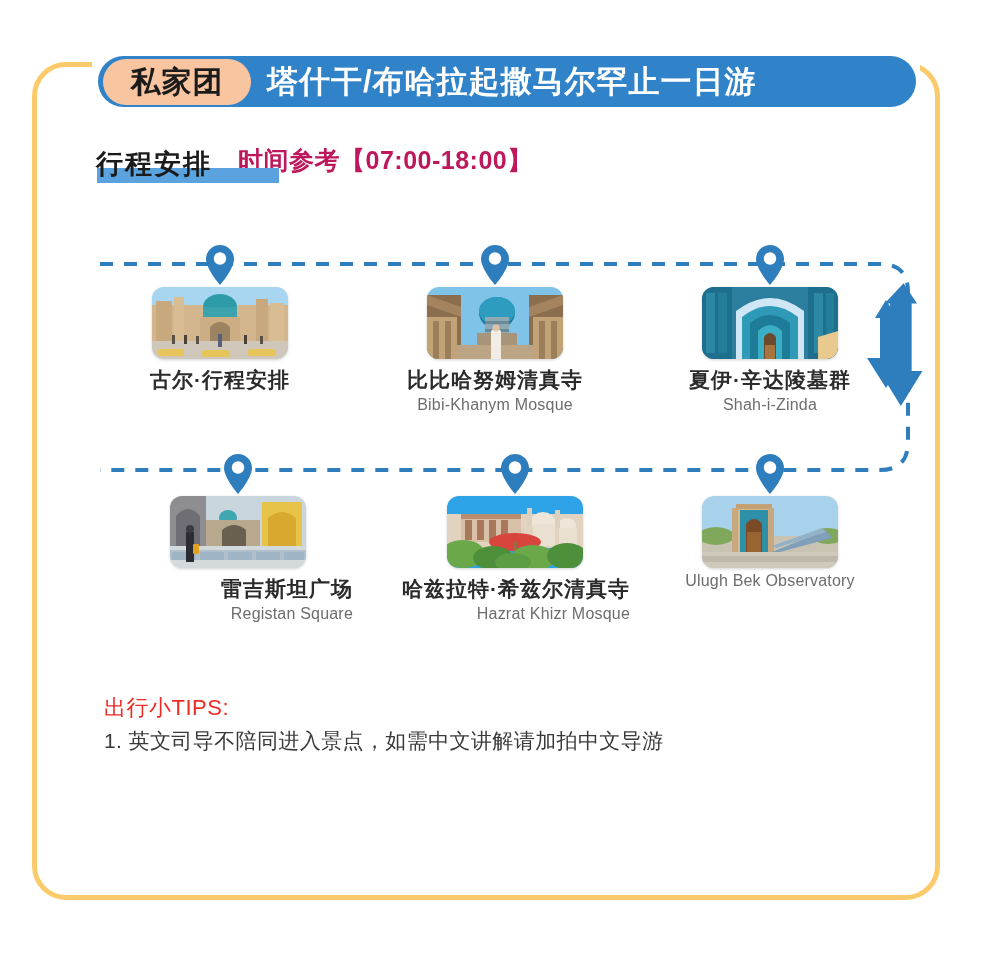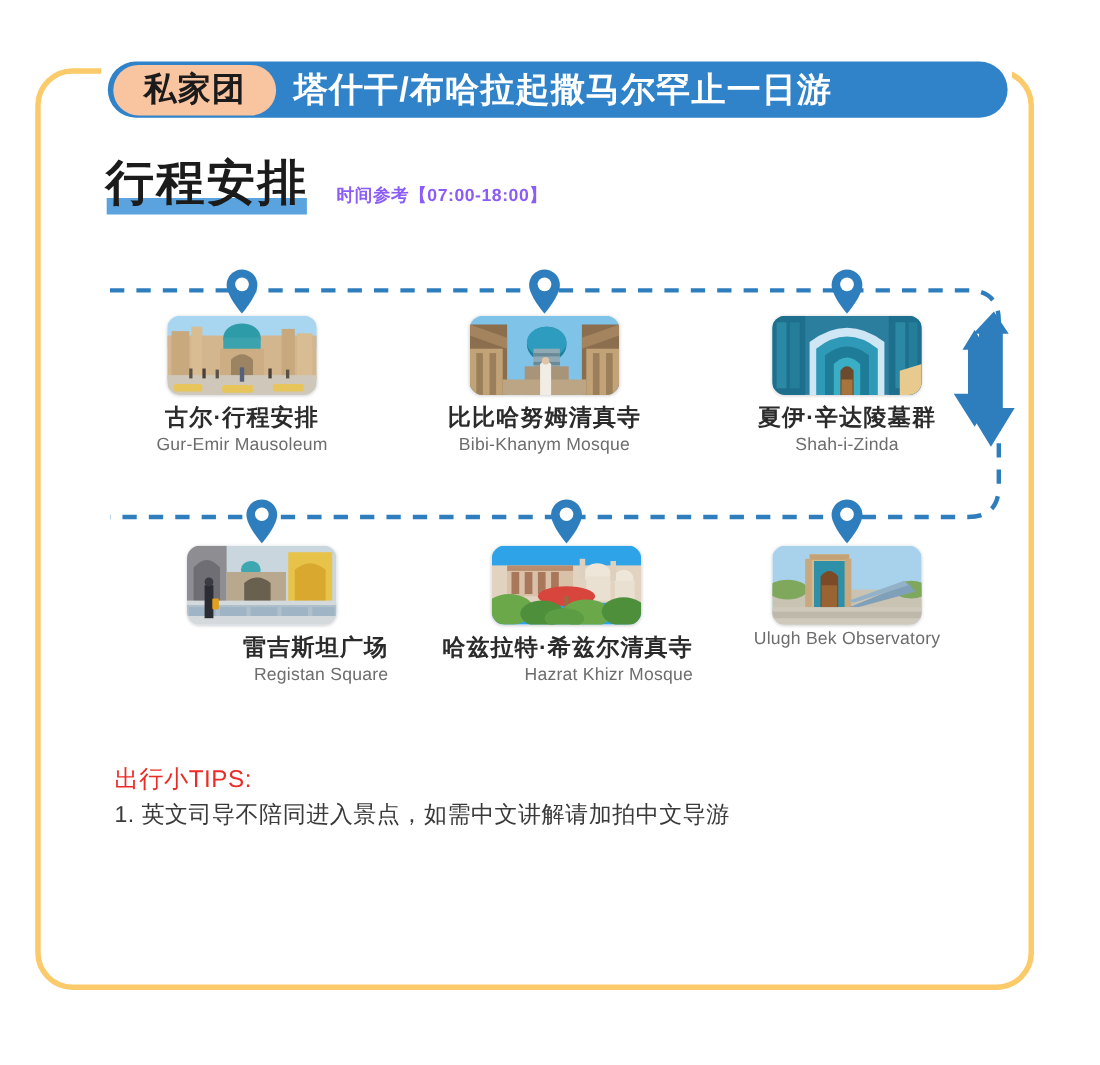--- a/index.html
+++ b/index.html
@@ -84,43 +84,43 @@
   #section-head {
     position: absolute;
     left: 96px;
     top: 144px;
     z-index: 4;
     display: flex;
     align-items: flex-end;
   }
   #section-title-wrap { position: relative; }
   #section-title {
-    font-size: 44px;
+    font-size: 27px;
     font-weight: bold;
     color: #1b1b1b;
     letter-spacing: 2px;
     line-height: 1.05;
     position: relative;
     z-index: 2;
   }
   #section-underline {
     position: absolute;
     left: 1px;
     bottom: -5px;
     width: 182px;
     height: 15px;
     background: #5BA3DE;
     z-index: 1;
   }
   #time-note {
     margin-left: 26px;
     margin-bottom: 1px;
-    font-size: 16px;
+    font-size: 25px;
     font-weight: bold;
-    color: #8b5cf6;
+    color: #be185d;
     letter-spacing: 0.5px;
     white-space: nowrap;
   }
 
   
   #route-svg {
     position: absolute;
     left: 0;
     top: 0;
     width: 1000px;
@@ -261,21 +261,20 @@
         <rect x="96" y="62" width="28" height="7" rx="2" fill="#E8C55A"></rect>
         <rect x="20" y="48" width="3" height="9" fill="#5A5148"></rect>
         <rect x="32" y="48" width="3" height="9" fill="#4A4038"></rect>
         <rect x="44" y="49" width="3" height="8" fill="#5A5148"></rect>
         <rect x="66" y="47" width="4" height="13" fill="#55607A"></rect>
         <rect x="92" y="48" width="3" height="9" fill="#4A4038"></rect>
         <rect x="108" y="49" width="3" height="8" fill="#5A5148"></rect>
       </svg>
     </div>
     <div class="name-cn">古尔·行程安排</div>
-    <div class="name-en">Gur-Emir Mausoleum</div>
   </div>
 
   <div class="card" style="left:380px;">
     <div class="pin">
       <svg width="34" height="44" viewBox="0 0 34 44">
           <path d="M17 2C9.3 2 3 8.3 3 16c0 10 14 26 14 26s14-16 14-26c0-7.7-6.3-14-14-14z" fill="#2E7EBE"></path>
           <circle cx="17" cy="15.5" r="6.2" fill="#ffffff"></circle>
         </svg>
     </div>
     <div class="thumb">

